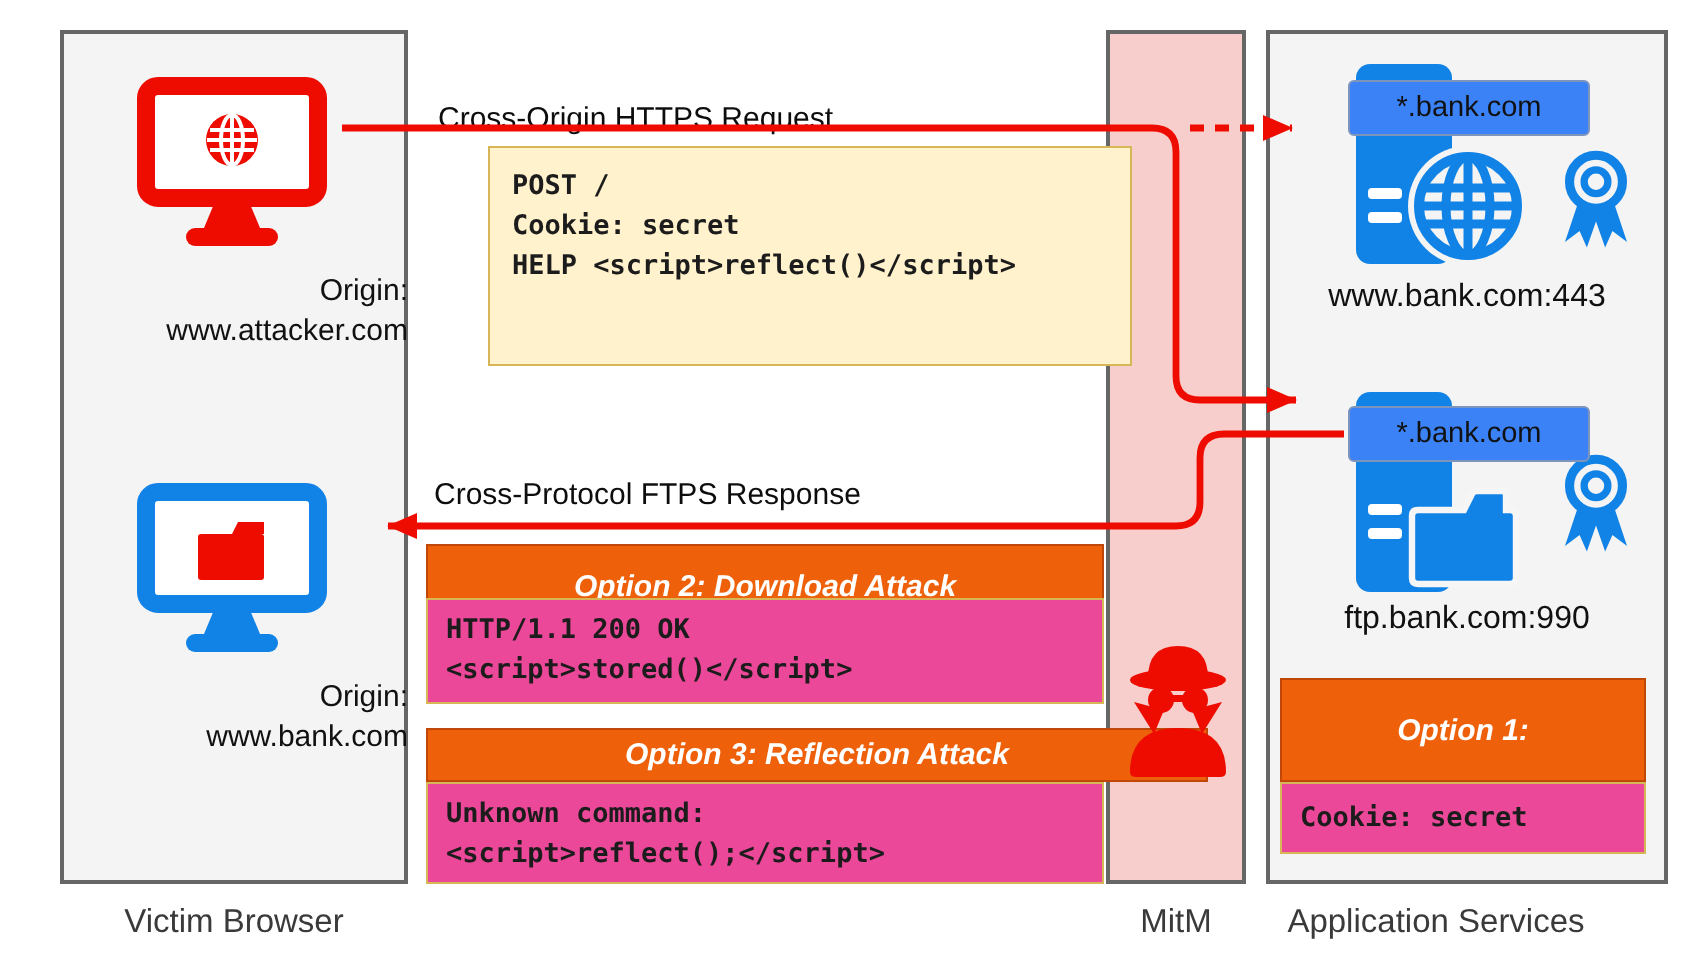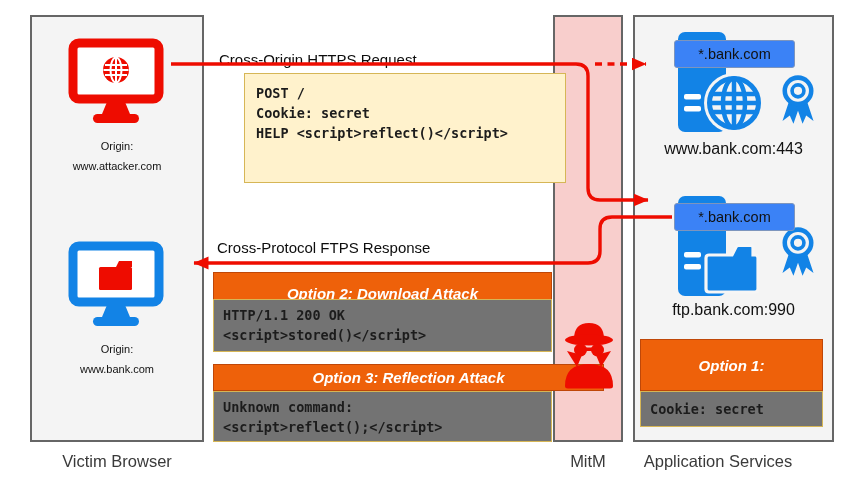--- a/index.html
+++ b/index.html
@@ -3,29 +3,29 @@
 <meta charset="utf-8">
 <style>
   html,body{margin:0;padding:0;background:#fff;}
   .canvas{position:relative;width:842px;height:488px;background:#fff;
           font-family:"Liberation Sans",sans-serif;overflow:hidden;}
   .abs{position:absolute;}
   .panel{position:absolute;background:#f4f4f4;border:2px solid #666;box-sizing:border-box;}
   .mitm-col{position:absolute;background:#f8cecc;border:2px solid #666;box-sizing:border-box;}
   .caption{position:absolute;font-size:16.5px;color:#3a3a3a;text-align:center;}
   .flow-label{position:absolute;font-size:15px;color:#0d0d0d;white-space:nowrap;}
-  .origin-label{position:absolute;text-align:center;font-size:11px;line-height:20px;color:#111;}
+  .origin-label{position:absolute;text-align:right;font-size:15px;line-height:20px;color:#111;}
   .msg-box{position:absolute;background:#fff2cc;border:1.5px solid #d6b656;box-sizing:border-box;
            padding:9px 0 0 11px;}
   .code-line{font-family:"DejaVu Sans Mono","Liberation Mono",monospace;font-weight:bold;
              font-size:13.5px;line-height:20px;color:#1c1c1c;white-space:pre;}
   .opt-header{position:absolute;background:#ee610a;border:1.5px solid #bf4708;box-sizing:border-box;
               color:#fff;font-weight:bold;font-style:italic;font-size:15px;line-height:17px;
               display:flex;align-items:center;justify-content:center;text-align:center;}
-  .opt-body{position:absolute;background:#737373;border:1.5px solid #d6b656;box-sizing:border-box;
+  .opt-body{position:absolute;background:#ec4899;border:1.5px solid #d6b656;box-sizing:border-box;
             padding:5px 0 0 9px;}
   .cert-label{position:absolute;background:#3b82f6;border:1.5px solid #7d95bd;border-radius:3px;
               box-sizing:border-box;display:flex;align-items:center;justify-content:center;
               font-size:14.5px;color:#111;}
   .address{position:absolute;font-size:16px;color:#111;text-align:center;}
   svg{display:block;}
 </style>
 </head>
 <body>
 

